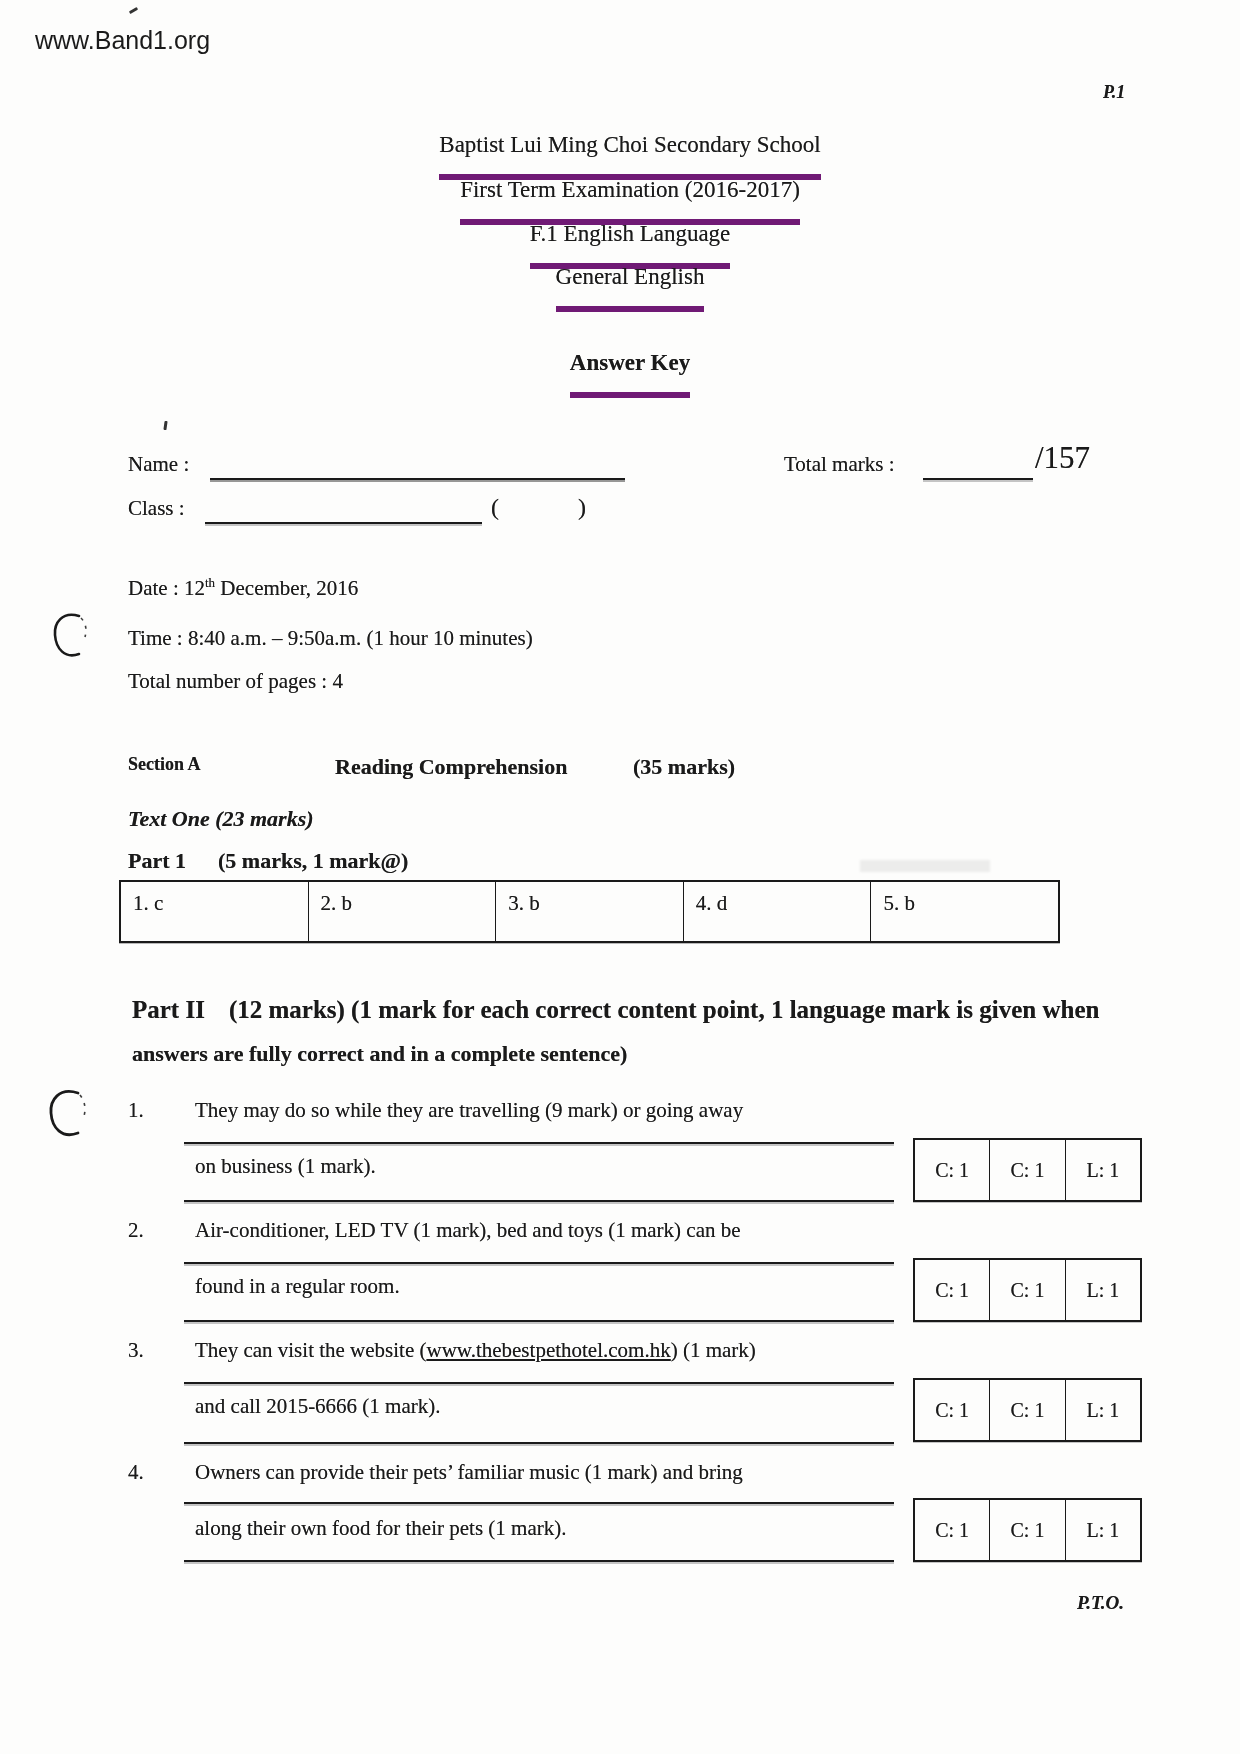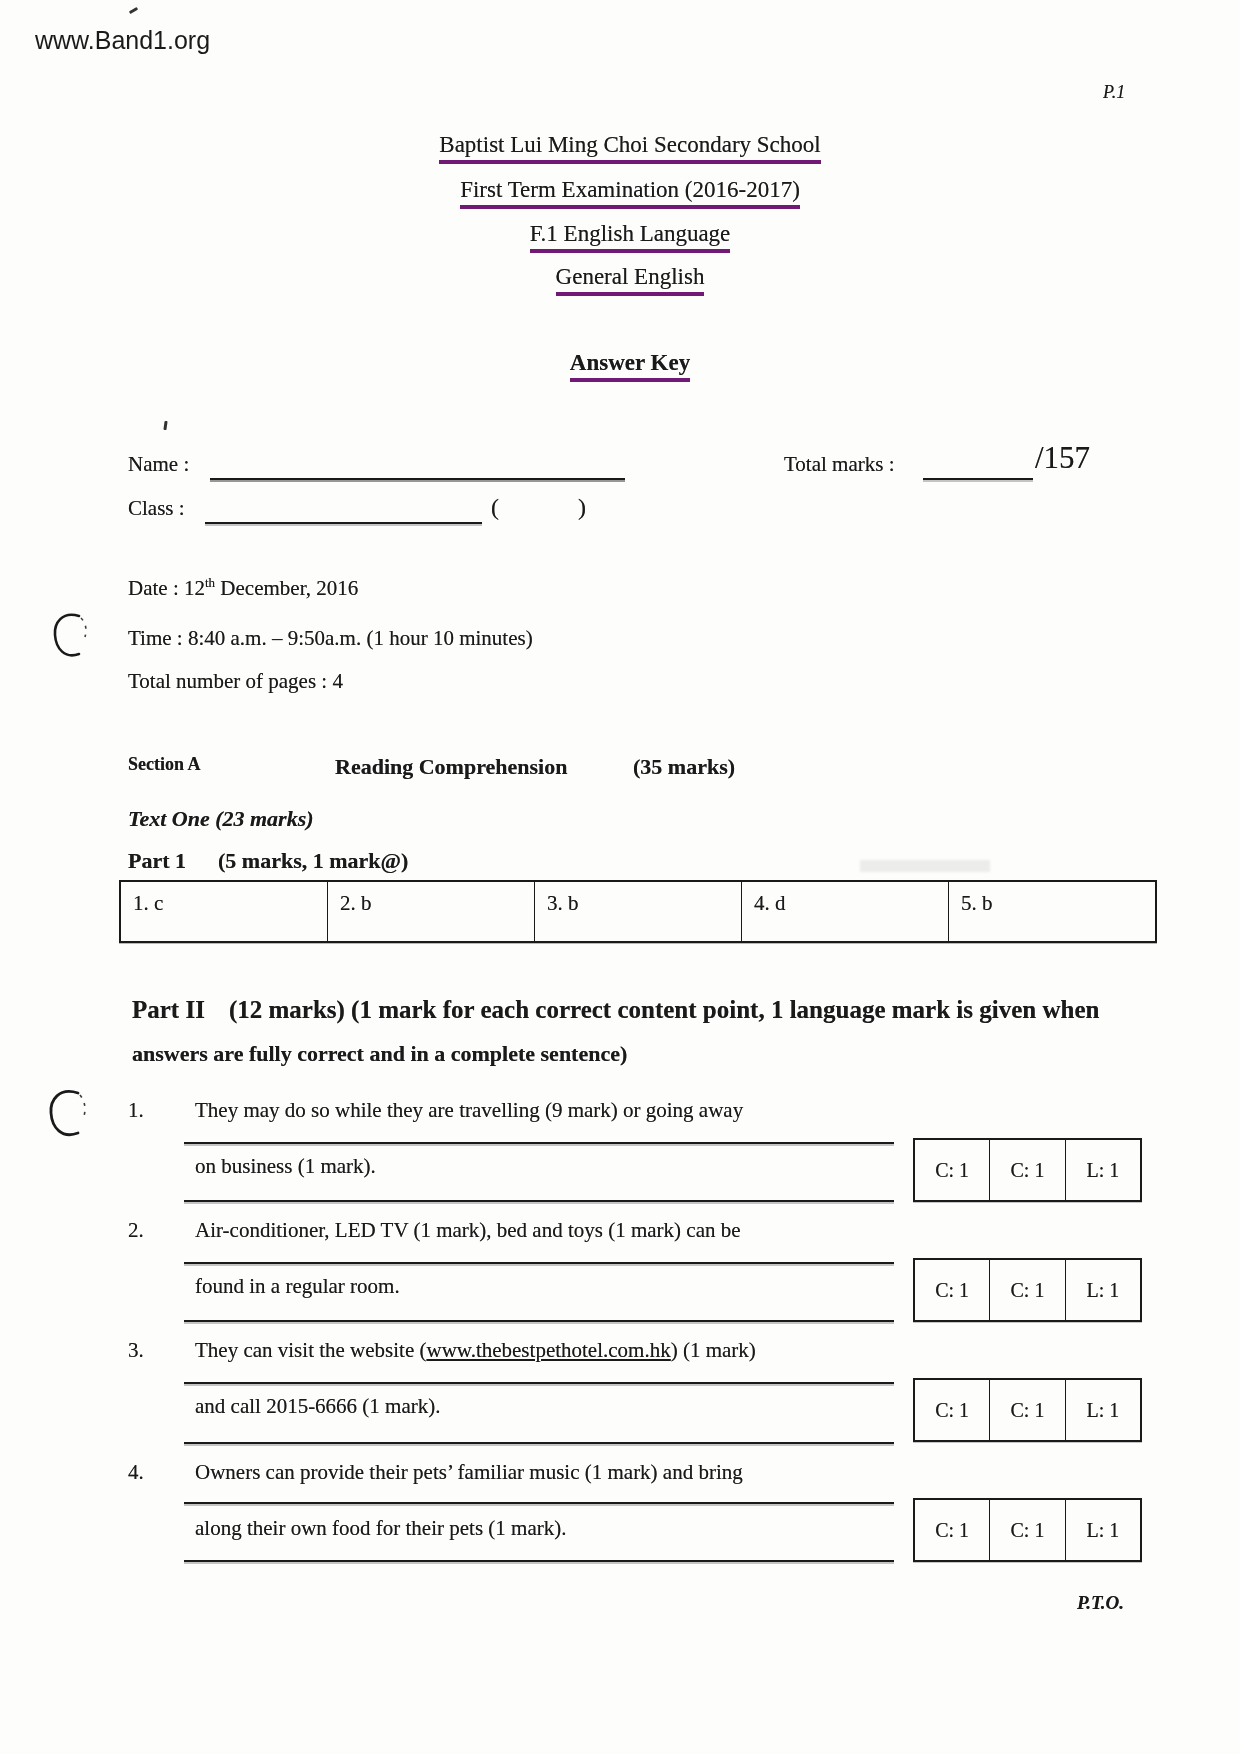--- a/index.html
+++ b/index.html
@@ -5,29 +5,29 @@
   html,body{margin:0;padding:0;background:#e8e8e8;}
   .page{
     position:relative;width:1240px;height:1754px;margin:0 auto;
     background:#fdfdfc;overflow:hidden;
     font-family:"Liberation Serif",serif;color:#1a1a1a;
   }
   .abs{position:absolute;white-space:nowrap;}
   .sans{font-family:"Liberation Sans",sans-serif;}
   .serif{font-family:"Liberation Serif",serif;text-shadow:0 0 .4px rgba(0,0,0,.55);}
   .body-text{font-size:21px;}
-  .heading{font-size:23px;border-bottom:4px solid #701a75;padding-bottom:2px;display:inline-block;}
+  .heading{font-size:23px;border-bottom:6px solid #701a75;padding-bottom:16px;display:inline-block;}
   .center-row{left:10px;width:1240px;text-align:center;}
   .bold{font-weight:bold;}
   .ital{font-style:italic;}
   .rule{position:absolute;height:2px;background:#1a1a1a;box-shadow:0 2px 0 rgba(26,26,26,.25);}
   .rule.faint{box-shadow:0 2px 0 rgba(26,26,26,.45);}
   .u{text-decoration:underline;}
   .answer-table{
-    position:absolute;left:119px;top:880px;width:1038px;height:63px;
+    position:absolute;left:119px;top:880px;width:941px;height:63px;
     display:flex;border:2px solid #1a1a1a;box-sizing:border-box;
     box-shadow:0 1px 0 rgba(26,26,26,.3);
   }
   .answer-table .cell{
     flex:1;border-right:1.6px solid #1a1a1a;box-sizing:border-box;
     font-size:21px;padding:9px 0 0 12px;
   }
   .answer-table .cell:last-child{border-right:none;}
   .markbox{
     position:absolute;left:913px;width:229px;height:64px;
@@ -45,21 +45,21 @@
   .tick{position:absolute;background:#333;border-radius:1px;}
   .smudge{position:absolute;background:rgba(40,40,40,.08);filter:blur(1px);}
 </style>
 </head>
 <body>
 
 <div class="page">
 
   <div class="abs sans" style="left:35px;top:26px;font-size:25px;text-align:center;">www.Band1.org</div>
   <div class="tick" style="left:129px;top:9px;width:9px;height:3px;transform:rotate(-30deg);"></div>
-  <div class="abs serif ital" style="left:1103px;top:82px;font-size:18px;font-weight:400;">P.1</div>
+  <div class="abs serif ital" style="left:1103px;top:82px;font-size:18px;font-weight:700;">P.1</div>
 
   <div class="abs center-row" style="top:132px;">
     <span class="heading serif">Baptist Lui Ming Choi Secondary School</span>
   </div>
   <div class="abs center-row" style="top:177px;">
     <span class="heading serif">First Term Examination (2016-2017)</span>
   </div>
   <div class="abs center-row" style="top:221px;">
     <span class="heading serif">F.1 English Language</span>
   </div>

